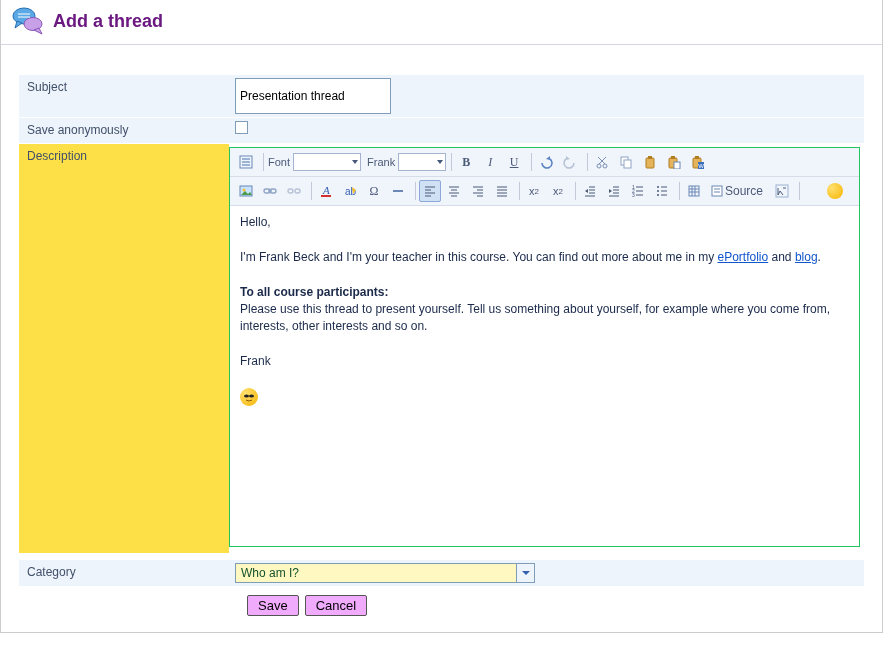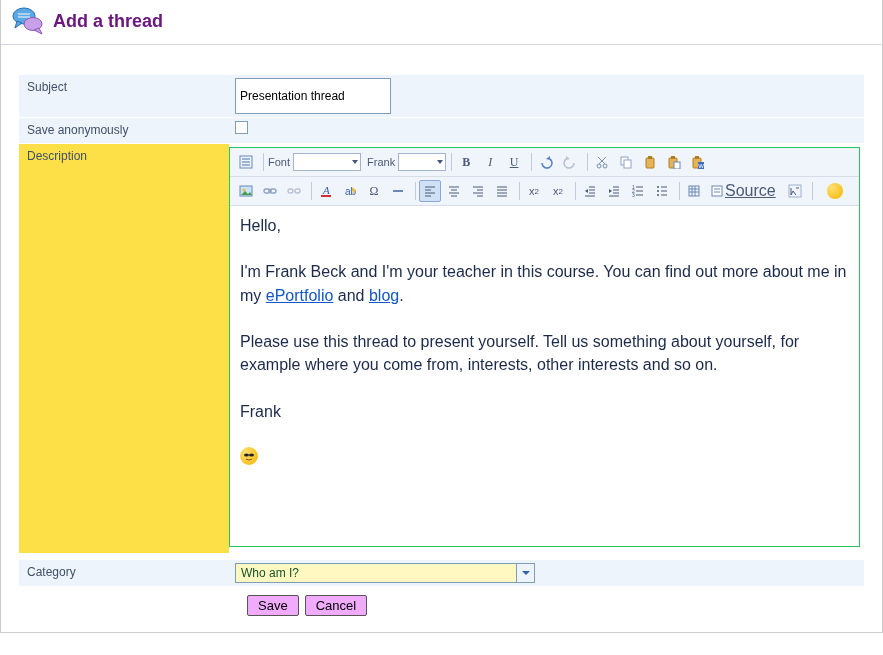--- a/index.html
+++ b/index.html
@@ -139,21 +139,21 @@
     right: 2px;
     top: 50%;
     transform: translateY(-50%);
     width: 0; height: 0;
     border-left: 3px solid transparent;
     border-right: 3px solid transparent;
     border-top: 4px solid #45577a;
   }
   .edit-body {
     padding: 8px 10px;
-    font-size: 16px;
+    font-size: 12px;
     color: #1b2a4a;
     line-height: 1.45;
     min-height: 340px;
   }
   .edit-body a { color: #1156cc; text-decoration: underline; }
   .emoji-cool {
     width: 18px; height: 18px; border-radius: 50%;
     background: radial-gradient(circle at 30% 30%, #ffe070, #f5b400);
     display: inline-flex; align-items: center; justify-content: center;
     font-size: 10px;
@@ -195,21 +195,21 @@
     cursor: pointer;
     border-radius: 2px;
   }
   .smiley {
     width: 16px; height: 16px; border-radius: 50%;
     background: radial-gradient(circle at 30% 30%, #ffe070, #f5b400);
     display: inline-block;
   }
   .row-sep { height: 6px; background: #fff; }
   svg { display: block; }
-  .src-label { font-size:16px; color:#4b5a78; padding:0 3px 0 1px;text-decoration:underline;}
+  .src-label { font-size:12px; color:#4b5a78; padding:0 3px 0 1px;}
 </style>
 </head>
 <body>
 
 <div class="page">
 
   <div class="header">
     <span>
       <svg width="34" height="30" viewBox="0 0 34 30">
         <ellipse cx="13" cy="10" rx="11" ry="8" fill="#5aa9e6" stroke="#2a6fb0"></ellipse>
@@ -479,20 +479,21 @@
             </div>
           </div>
 
           <div class="edit-body">
             <div>Hello,</div>
             <br>
             <div>
               <span>I'm Frank Beck and I'm your teacher in this course. You can find out more about me in my </span><a href="#">ePortfolio</a><span> and </span><a href="#">blog</a><span>.</span>
             </div>
             <br>
+            <div><b>To all course participants:</b></div>
             <div>Please use this thread to present yourself. Tell us something about yourself, for example where you come from, interests, other interests and so on.</div>
             <br>
             <div>Frank</div>
             <br>
             <span class="emoji-cool">
               <svg width="14" height="14">
                   <ellipse cx="4.5" cy="6" rx="2.5" ry="1.6" fill="#222"></ellipse>
                   <ellipse cx="9.5" cy="6" rx="2.5" ry="1.6" fill="#222"></ellipse>
                   <line x1="7" y1="6" x2="7" y2="6" stroke="#222"></line>
                   <path d="M4 10 Q7 12 10 10" fill="none" stroke="#8a5a00" stroke-width="1"></path>

